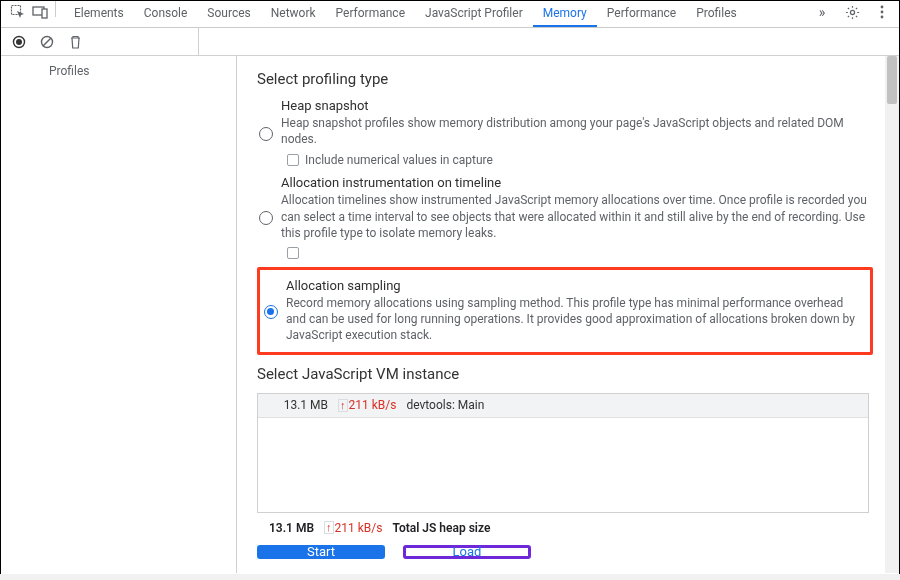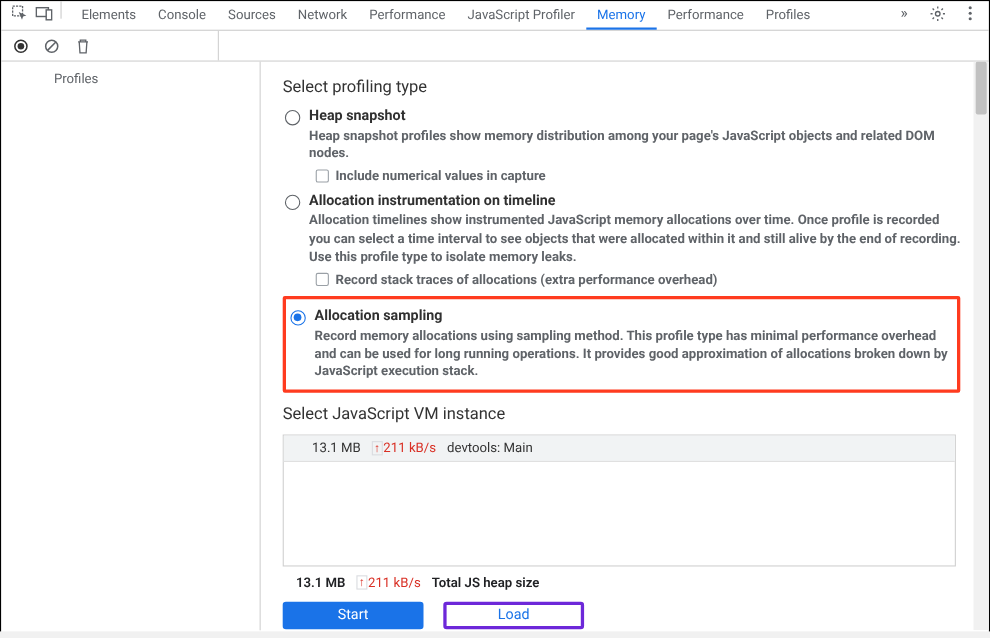--- a/index.html
+++ b/index.html
@@ -14,40 +14,40 @@
   .toolbar-row { height: 28px; display: flex; align-items: stretch; border-bottom: 1px solid #d0d0d0; }
   .tool-left-col { width: 198px; display: flex; align-items: center; padding-left: 10px; gap: 12px; border-right: 1px solid #d0d0d0; }
   .tool-icon { width: 16px; height: 16px; display: flex; align-items: center; justify-content: center; color: #5f6368; }
   .main-row { display: flex; height: calc(100% - 27px - 28px - 6px); padding-left: 38px; }
   .sidebar { width: 198px; border-right: 1px solid #d0d0d0; padding: 4px 0; }
   .sidebar-item { padding: 4px 10px; color: #5f6368; font-size: 12px; }
   .content { flex: 1; position: relative; overflow: hidden; padding: 14px 0 0 20px; }
   .scrollbar { position: absolute; right: 0; top: 0; bottom: 0; width: 14px; background: #f1f1f1; }
   .scrollbar-thumb { position: absolute; left: 2px; right: 2px; top: 0; height: 48px; background: #c1c1c1; border-radius: 2px; }
   .section-title { font-size: 15px; color: #333; margin-bottom: 10px; }
-  .profiling-option { display: flex; align-items: flex-start; margin-bottom: 8px; padding-right: 24px; font-weight: bold; }
+  .profiling-option { display: flex; align-items: center; margin-bottom: 8px; padding-right: 24px; }
   .radio { flex: 0 0 auto; width: 14px; height: 14px; margin: 2px 8px 0 2px; border: 1.5px solid #5f6368; border-radius: 50%; position: relative; background: #fff; }
   .radio.selected { border-color: #1a73e8; }
   .radio.selected::after { content: ""; position: absolute; top: 2px; left: 2px; width: 7px; height: 7px; background: #1a73e8; border-radius: 50%; }
   .opt-body { flex: 1; }
   .opt-title { font-size: 13px; color: #303030; margin-bottom: 2px; }
   .opt-desc { font-size: 12px; color: #5f6368; line-height: 1.35; }
   .opt-subcheck { display: flex; align-items: center; margin-top: 6px; margin-left: 6px; }
   .checkbox { width: 12px; height: 12px; border: 1px solid #9aa0a6; border-radius: 2px; margin-right: 6px; background: #fff; }
   .highlight-box { border: 3px solid #ff3b1f; border-radius: 2px; padding: 8px 6px 8px 2px; margin-right: 26px; }
   .vm-list { border: 1px solid #d0d0d0; margin-top: 6px; margin-right: 30px; height: 120px; background: #fff; }
   .vm-row { display: flex; align-items: center; height: 24px; background: #f1f3f4; border-bottom: 1px solid #e0e0e0; padding-left: 14px; font-size: 12px; color: #333; gap: 10px; }
   .size { width: 56px; text-align: right; color: #333; }
   .rate-box { display: flex; align-items: center; gap: 1px; color: #d93025; }
   .rate-box .arrow { color: #d93025; font-size: 11px; border: 1px solid #dadce0; padding: 0 1px; line-height: 11px; }
   .vm-name { color: #333; }
   .footer-line { display: flex; align-items: center; gap: 10px; margin-top: 8px; padding-left: 12px; font-size: 12px; }
   .footer-line .strong { font-weight: 600; color: #202124; }
   .button-row { display: flex; gap: 18px; margin-top: 10px; padding-left: 0; }
-  .btn { width: 128px; height: 25px; border-radius: 3px; display: flex; align-items: center; justify-content: center; font-size: 13px; cursor: pointer; }
+  .btn { width: 128px; height: 14px; border-radius: 3px; display: flex; align-items: center; justify-content: center; font-size: 13px; cursor: pointer; }
   .btn-primary { background: #1a73e8; color: #fff; }
   .btn-secondary { background: #fff; color: #1a73e8; border: 3px solid #6d28d9; }
   .bottom-scroll { position: absolute; left: 0; right: 0; bottom: 0; height: 6px; background: #f1f1f1; }
   svg { display: block; }
 </style>
 </head>
 <body>
 
 <div class="topbar">
   <div class="icon-btn">
@@ -134,21 +134,20 @@
       </div>
     </div>
 
     <div class="profiling-option">
       <div class="radio"></div>
       <div class="opt-body">
         <div class="opt-title">Allocation instrumentation on timeline</div>
         <div class="opt-desc">Allocation timelines show instrumented JavaScript memory allocations over time. Once profile is recorded you can select a time interval to see objects that were allocated within it and still alive by the end of recording. Use this profile type to isolate memory leaks.</div>
         <div class="opt-subcheck">
           <div class="checkbox"></div>
-          <span style="color:#5f6368;">Record stack traces of allocations (extra performance overhead)</span>
         </div>
       </div>
     </div>
 
     <div class="highlight-box">
       <div class="profiling-option" style="margin-bottom:0;padding-right:0;">
         <div class="radio selected"></div>
         <div class="opt-body">
           <div class="opt-title">Allocation sampling</div>
           <div class="opt-desc">Record memory allocations using sampling method. This profile type has minimal performance overhead and can be used for long running operations. It provides good approximation of allocations broken down by JavaScript execution stack.</div>

